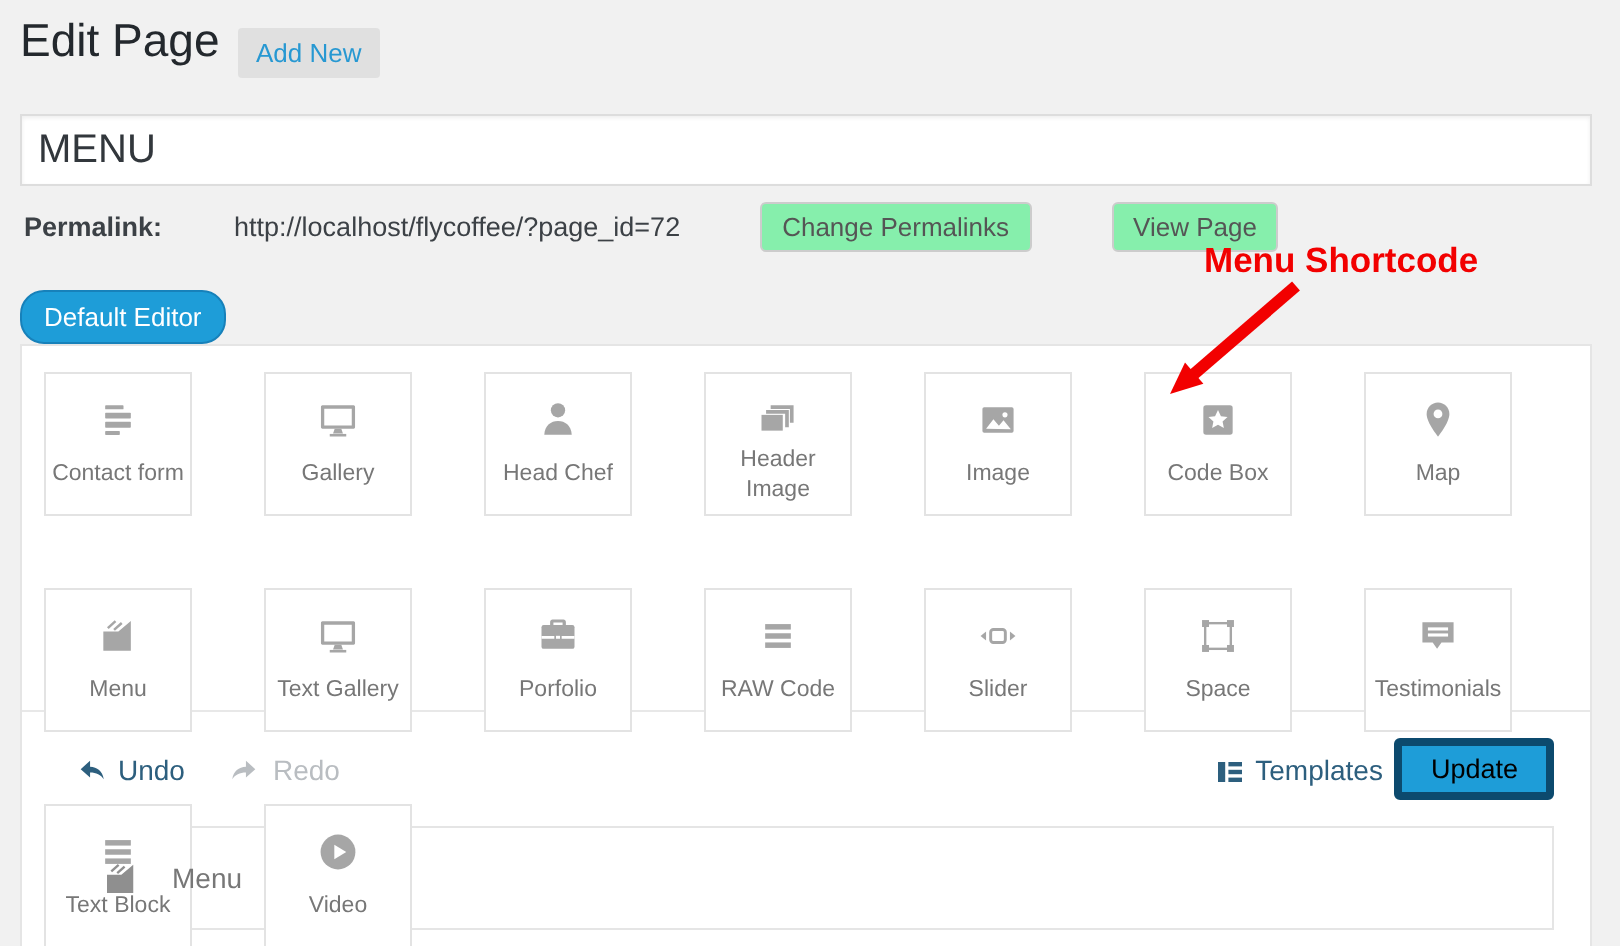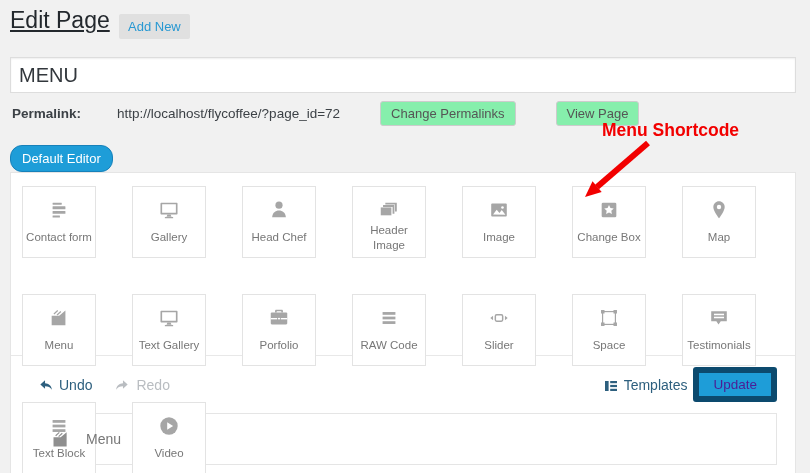--- a/index.html
+++ b/index.html
@@ -4,21 +4,21 @@
 <style>
   * { margin:0; padding:0; box-sizing:border-box; }
   html,body { width:810px; height:473px; }
   body {
     position:relative; overflow:hidden;
     background:#f1f1f1;
     font-family:"Liberation Sans", sans-serif;
     color:#444;
   }
   
-  .page-title { position:absolute; left:10px; top:7px; font-size:23px; font-weight:400; color:#23282d;text-decoration:underline; }
+  .page-title { position:absolute; left:10px; top:7px; font-size:23px; font-weight:400; color:#23282d; }
   .add-new {
     position:absolute; left:119px; top:14px;
     background:#e0e0e0; color:#2798d2; font-size:13px;
     padding:5px 9px; border-radius:2px; cursor:pointer;text-align:right;
   }
   .title-input {
     position:absolute; left:10px; top:57px; width:786px; height:36px;
     border:1px solid #ddd; background:#fff; outline:none;
     font-family:"Liberation Sans",sans-serif;
     font-size:20px; color:#32373c; padding:0 8px;
@@ -67,21 +67,21 @@
   .lower { padding:16px 18px 0 27px; }
   .toolbar { display:flex; align-items:center; height:25px; font-size:14px; }
   .tool { display:flex; align-items:flex-end; gap:6px; cursor:pointer; }
   .tool svg { width:15px; height:15px; fill:currentColor; }
   .undo { color:#2d5f7e; }
   .redo { color:#b9bdc1; margin-left:23px; }
   .spacer { flex:1; }
   .templates { color:#2d5f7e; margin-right:6px; }
   .templates svg { width:14px; height:14px; }
   .update-btn {
-    background:#1e9dd8; border:6px solid #0c4a6e; color:#4c1d95;
+    background:#1e9dd8; border:4px solid #0c4a6e; color:#000000;
     font-size:13.5px; padding:4px 14px; border-radius:3px; cursor:pointer;
   }
   .content-card {
     margin-top:16px; height:52px; background:#fff;
     border:1px solid #e5e5e5; display:flex; align-items:center;
     padding-left:11px; cursor:pointer;
   }
   .content-card .cicon { color:#8f8f8f; display:flex; }
   .content-card .cicon svg { width:21px; height:21px; fill:currentColor; }
   .content-card .clabel { margin-left:15px; font-size:14px; color:#777; }
@@ -238,21 +238,21 @@
             </svg>
           </span>
           <span class="blabel">Image</span>
         </div>
         <div class="block">
           <span class="bicon">
             <svg>
               <use href="#ic-imagebox"></use>
             </svg>
           </span>
-          <span class="blabel">Change Box</span>
+          <span class="blabel">Code Box</span>
         </div>
         <div class="block">
           <span class="bicon">
             <svg>
               <use href="#ic-pin"></use>
             </svg>
           </span>
           <span class="blabel">Map</span>
         </div>
         <div class="block">

